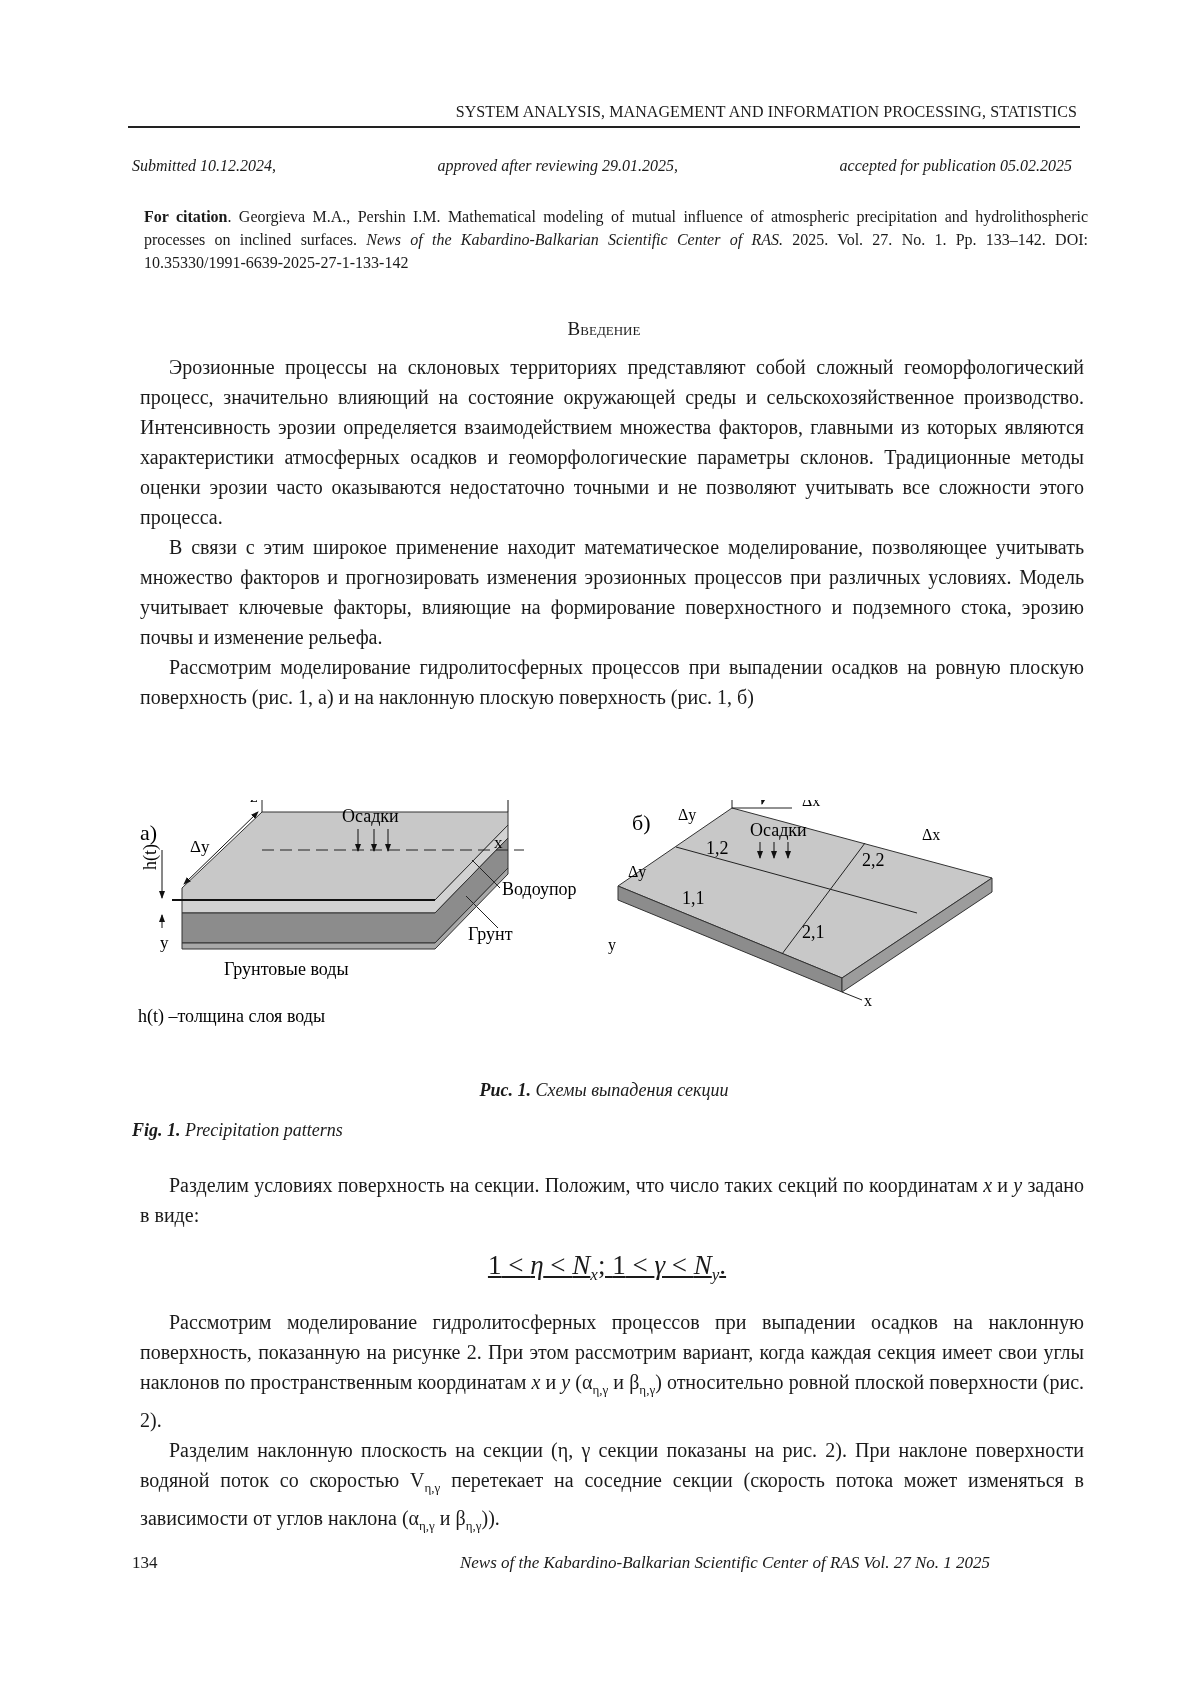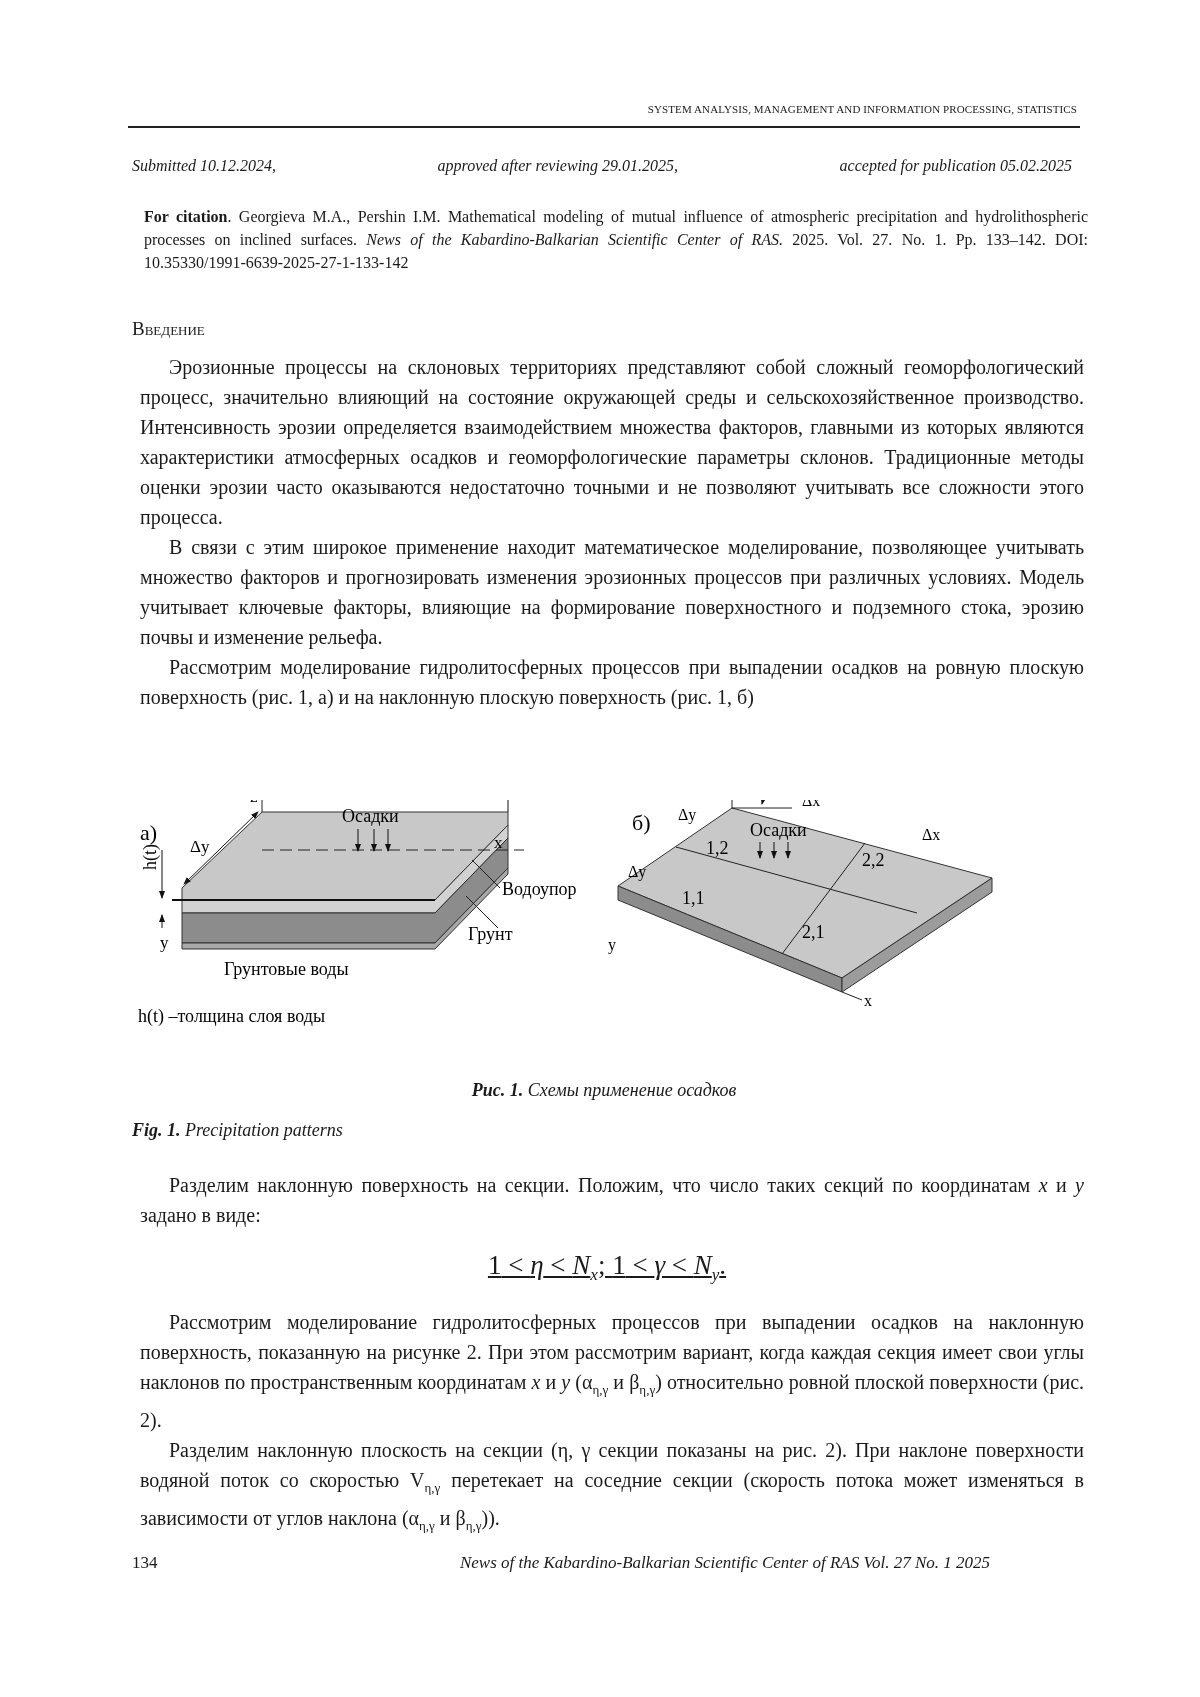--- a/index.html
+++ b/index.html
@@ -1,24 +1,24 @@
 <!DOCTYPE html>
 <html><head>
 <meta charset="utf-8">
 <style>
   html, body { margin: 0; padding: 0; background: #ffffff; }
   body { width: 1200px; height: 1697px; position: relative; overflow: hidden;
          font-family: "Liberation Serif", "DejaVu Serif", serif; color: #1a1a1a; }
   .abs { position: absolute; }
-  .running-head { left: 130px; width: 947px; top: 103px; text-align: right; font-size: 11px; letter-spacing: 0.1px; }
+  .running-head { left: 130px; width: 947px; top: 103px; text-align: right; font-size: 16px; letter-spacing: 0.1px; }
   .head-rule { left: 128px; width: 952px; top: 126px; height: 0; border-top: 2px solid #222; }
   .dates { left: 132px; width: 940px; top: 157px; font-size: 16px; font-style: italic; display: flex; justify-content: space-between; }
   .citation { left: 144px; width: 944px; top: 205px; font-size: 16px; line-height: 23px; text-align: justify; }
   .citation b { font-weight: bold; }
-  .section-title { left: 132px; width: 944px; top: 318px; text-align: left; font-size: 19px; font-variant: small-caps; }
+  .section-title { left: 132px; width: 944px; top: 318px; text-align: center; font-size: 19px; font-variant: small-caps; }
   .body-text { left: 140px; width: 944px; font-size: 20px; line-height: 30px; text-align: justify; }
   .body-text p { margin: 0; text-indent: 29px; }
   .p1 { top: 352px; }
   .fig { left: 132px; width: 944px; top: 800px; height: 260px; }
   .fig-caption-ru { left: 132px; width: 944px; top: 1080px; text-align: center; font-size: 18px; font-style: italic; }
   .fig-caption-en { left: 132px; width: 944px; top: 1120px; text-align: left; font-size: 18px; font-style: italic; }
   .p2 { top: 1170px; }
   .formula { left: 135px; width: 944px; top: 1250px; text-align: center; font-size: 27px; font-style: italic; text-decoration: underline; }
   .formula .up { font-style: normal; }
   .formula sub { font-size: 17px; }
@@ -124,25 +124,25 @@
       <text x="240" y="66" font-size="18">2,2</text>
       <text x="60" y="104" font-size="18">1,1</text>
       <text x="180" y="138" font-size="18">2,1</text>
       <text x="-14" y="150" font-size="16">y</text>
       <line x1="220" y1="192" x2="240" y2="200" stroke="#222"></line>
       <text x="242" y="206" font-size="16">x</text>
     </g>
   </svg>
 </div>
 
-<div class="abs fig-caption-ru"><b>Рис. 1.</b><span> Схемы применение осадков</span></div>
+<div class="abs fig-caption-ru"><b>Рис. 1.</b><span> Схемы выпадения секции</span></div>
 <div class="abs fig-caption-en"><b>Fig. 1.</b><span> Precipitation patterns</span></div>
 
 <div class="abs body-text p2">
-  <p><span>Разделим наклонную поверхность на секции. Положим, что число таких секций по координатам </span><i>x</i><span> и </span><i>y</i><span> задано в виде:</span></p>
+  <p><span>Разделим условиях поверхность на секции. Положим, что число таких секций по координатам </span><i>x</i><span> и </span><i>y</i><span> задано в виде:</span></p>
 </div>
 
 <div class="abs formula"><span class="up">1</span><span class="up"> &lt; </span><span>η</span><span class="up"> &lt; </span><span>N</span><sub>x</sub><span class="up">; </span><span class="up">1</span><span class="up"> &lt; </span><span>γ</span><span class="up"> &lt; </span><span>N</span><sub>y</sub><span class="up">.</span></div>
 
 <div class="abs body-text p3">
   <p><span>Рассмотрим моделирование гидролитосферных процессов при выпадении осадков на наклонную поверхность, показанную на рисунке 2. При этом рассмотрим вариант, когда каждая секция имеет свои углы наклонов по пространственным координатам </span><i>x</i><span> и </span><i>y</i><span> (α</span><sub class="small">η,γ</sub><span> и β</span><sub class="small">η,γ</sub><span>)  относительно ровной плоской поверхности  (рис. 2).</span></p>
   <p><span>Разделим наклонную плоскость на секции (η, γ секции показаны на рис. 2). При наклоне поверхности водяной поток со скоростью V</span><sub class="small">η,γ</sub><span> перетекает на соседние секции (скорость потока может изменяться в зависимости от углов наклона (α</span><sub class="small">η,γ</sub><span> и β</span><sub class="small">η,γ</sub><span>)).</span></p>
 </div>
 
 <div class="abs footer-page">134</div>

